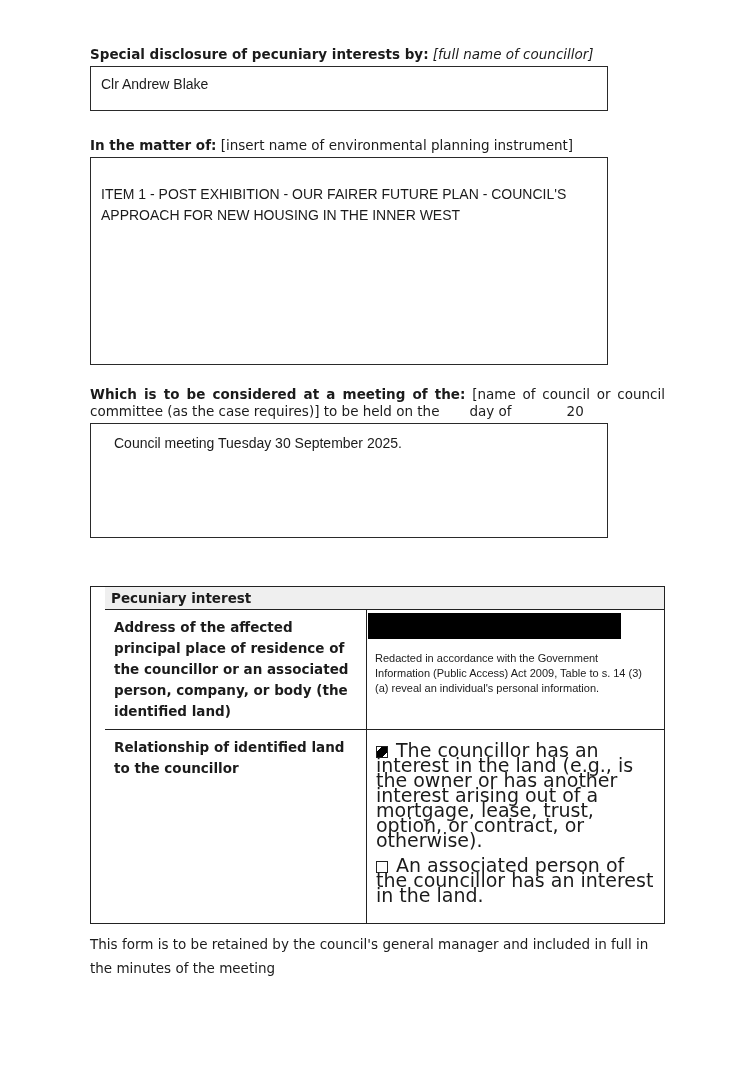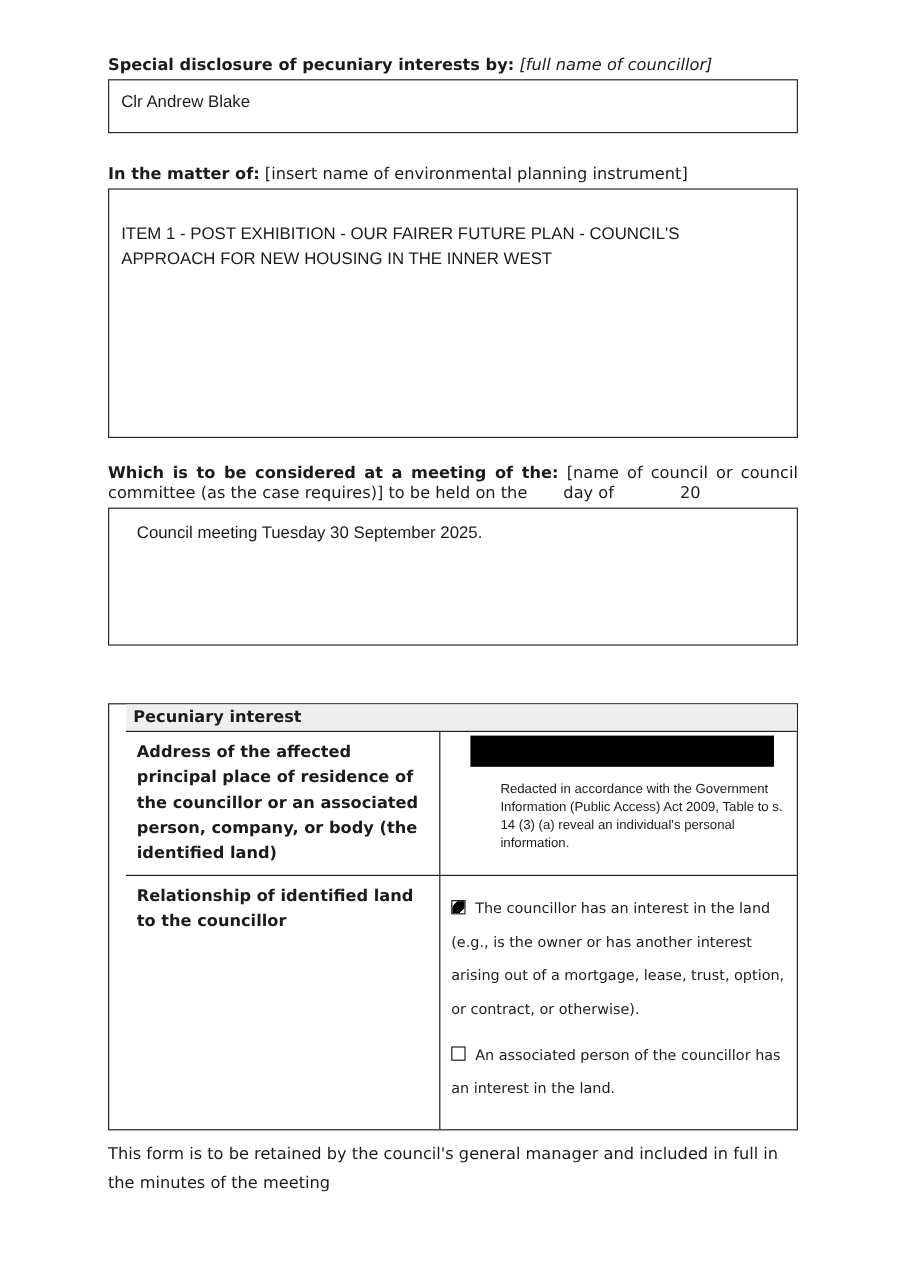--- a/index.html
+++ b/index.html
@@ -21,21 +21,21 @@
 
   
   .field-label { font-size:13.5px; line-height:17px; }
   .field-label b { font-weight:bold; }
   .field-label .hint { font-weight:normal; }
   .field-label .hint.italic { font-style:italic; }
 
   
   .vbox {
     border:1.5px solid #2a2a2a;
-    width:575px;
+    width:518px;
     margin-top:3px;
     font-family:"Liberation Sans", sans-serif;
     font-size:14px; line-height:21px;
   }
   .vbox-name  { height:45px;  padding:7px 10px; }
   .vbox-matter{ height:208px; padding:26px 10px 10px 10px; }
   .vbox-matter .val { max-width:500px; }
   .vbox-meeting{ height:115px; padding:9px 23px; }
 
   .sec-name   { margin-top:2px; }
@@ -48,43 +48,43 @@
 
   
   .tbl { width:575px; margin-top:48px; border:1.5px solid #222;padding-left:14px; }
   .tbl-header {
     background:#efefef;
     border-bottom:1.5px solid #222;
     font-weight:bold; font-size:13.5px;
     padding:2px 6px; line-height:18px;
   }
   .tbl-row { display:flex; }
-  .tbl-row.first { border-bottom:1.5px solid #222;gap:24px; }
+  .tbl-row.first { border-bottom:1.5px solid #222; }
   .cell-l {
     width:262px; flex:none;
     border-right:1.5px solid #222;
     padding:7px 12px 7px 9px;
     font-weight:bold; font-size:13.5px; line-height:21px;
   }
   .cell-l .hint { display:block; font-weight:normal; font-style:italic; }
   .cell-r { flex:1; }
 
   .redaction-bar {
     width:253px; height:26px;
     background:#000;
     margin:3px 0 12px 1px;
   }
   .redaction-note {
     font-family:"Liberation Sans", sans-serif;
     font-size:11px; line-height:15px;
-    margin-left:26px; max-width:276px;
+    margin-left:8px; max-width:276px;
   }
 
   .options { padding:13px 10px 10px 9px; }
-  .opt { font-size:12px; line-height:28px; margin-bottom:10px; }
+  .opt { font-size:19px; line-height:15px; margin-bottom:10px; }
   .cb {
     display:inline-block; width:12px; height:12px;
     border:1.3px solid #222; background:#fff;
     margin-right:8px; vertical-align:-1px;
   }
   .cb.checked {
     background:linear-gradient(135deg,#fff 22%,#000 22%,#000 78%,#fff 78%);
   }
 
   .footer-note {

